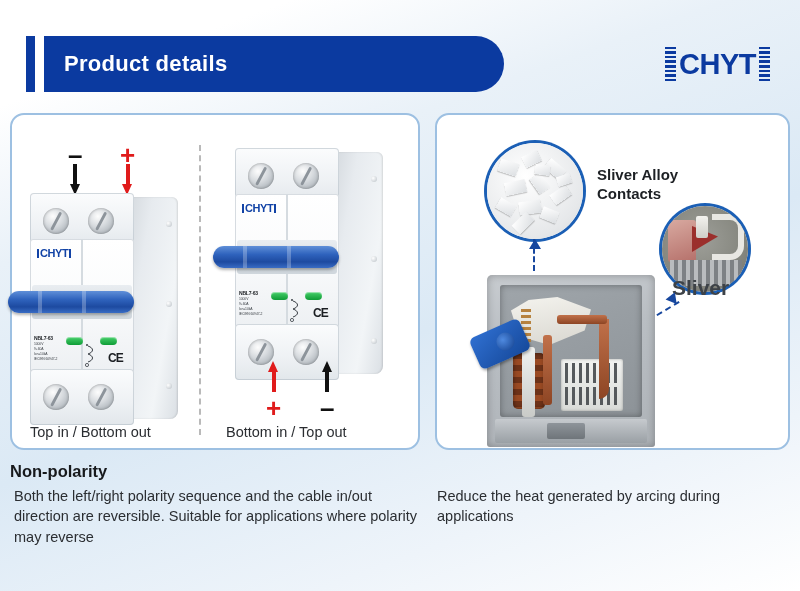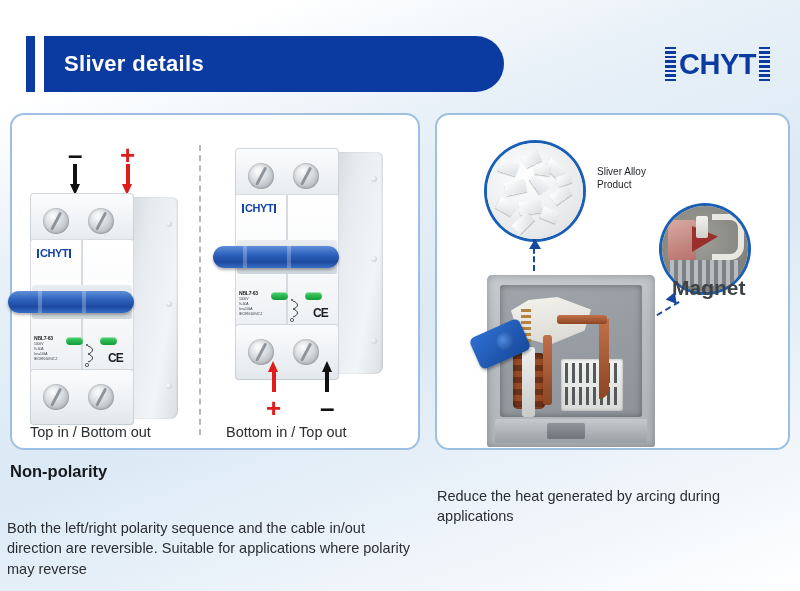--- a/index.html
+++ b/index.html
@@ -106,21 +106,21 @@
 
   
   .callout{position:absolute;border-radius:50%;overflow:hidden;
            box-shadow:0 0 0 3px #1b5fb5;}
   .co-contacts{left:487px;top:143px;width:96px;height:96px;
      background:radial-gradient(circle at 40% 35%,#ffffff,#e6e8ea 70%,#d4d7da 100%);}
   .co-magnet{left:662px;top:206px;width:86px;height:86px;
      background:radial-gradient(circle at 45% 40%,#9d9e98,#86877f 60%,#6e6f68 100%);}
   .flake{position:absolute;background:linear-gradient(150deg,#ffffff,#dcdfe2);
          box-shadow:0 1px 1px rgba(0,0,0,.22);}
-  .co-label{position:absolute;font-size:10px;font-weight:normal;color:#1d2024;line-height:1.25;}
+  .co-label{position:absolute;font-size:15px;font-weight:bold;color:#1d2024;line-height:1.25;}
   .magnet-label{position:absolute;font-size:21px;font-weight:bold;color:#3d4247;}
   .lead{position:absolute;border-top:2.5px dashed #17479e;transform-origin:left center;}
   .leadarrow{position:absolute;width:0;height:0;border-left:6px solid transparent;
              border-right:6px solid transparent;border-bottom:10px solid #17479e;}
 
   
   .cut{position:absolute;left:487px;top:275px;width:168px;height:172px;
        background:linear-gradient(170deg,#c8ccd0 0%,#b9bec3 35%,#aeb3b8 100%);
        border-radius:5px 5px 3px 3px;box-shadow:inset 0 0 9px rgba(0,0,0,.28);}
   .cut .innerwall{position:absolute;left:13px;top:10px;right:13px;bottom:30px;
@@ -156,21 +156,21 @@
   .blk-body{position:absolute;font-size:14.5px;color:#2b2e32;line-height:1.4;}
 </style>
 </head>
 <body>
 
 <div class="page">
 
   <div class="header">
     <div class="hdr-tick"></div>
     <div class="hdr-bar"></div>
-    <div class="hdr-title">Sliver details</div>
+    <div class="hdr-title">Product details</div>
 
     <div class="logo">
       <span class="logo-bars">
         <i></i>
           <i></i>
           <i></i>
           <i></i>
           <i></i>
           <i></i>
           <i></i>
@@ -325,36 +325,36 @@
     <span class="flake" style="left:64px;top:46px;width:19px;height:12px;transform:rotate(-35deg);"></span>
     <span class="flake" style="left:10px;top:58px;width:18px;height:12px;transform:rotate(30deg);"></span>
     <span class="flake" style="left:32px;top:58px;width:22px;height:13px;transform:rotate(-8deg);"></span>
     <span class="flake" style="left:54px;top:66px;width:17px;height:12px;transform:rotate(22deg);"></span>
     <span class="flake" style="left:26px;top:74px;width:20px;height:12px;transform:rotate(-45deg);"></span>
     <span class="flake" style="left:48px;top:22px;width:15px;height:10px;transform:rotate(8deg);"></span>
     <span class="flake" style="left:70px;top:32px;width:14px;height:10px;transform:rotate(-18deg);"></span>
   </div>
   <div class="co-label" style="left:597px;top:166px;">
     <span>Sliver Alloy</span><br>
-    <span>Product</span>
+    <span>Contacts</span>
   </div>
 
   <div class="callout co-magnet">
     <span style="position:absolute;left:6px;top:14px;width:28px;height:42px;
           background:linear-gradient(160deg,#d8a9a0,#b5706a);border-radius:3px;"></span>
     <span style="position:absolute;left:30px;top:20px;width:26px;height:26px;
           background:#9b2f2c;clip-path:polygon(0 0,100% 40%,0 100%);"></span>
     <span style="position:absolute;left:34px;top:10px;width:12px;height:22px;
           background:linear-gradient(180deg,#f3f2ee,#cfcec8);border-radius:2px;"></span>
     <span style="position:absolute;left:50px;top:8px;width:26px;height:34px;
           border:6px solid #e8e7e2;border-radius:0 14px 14px 0;border-left:none;"></span>
     <span style="position:absolute;left:8px;top:54px;width:72px;height:26px;
           background:repeating-linear-gradient(90deg,#b9bcbe 0 4px,#7d8184 4px 8px);"></span>
   </div>
-  <div class="magnet-label" style="left:672px;top:276px;">Magnet</div>
+  <div class="magnet-label" style="left:672px;top:276px;">Sliver</div>
 
   <div class="lead" style="left:534px;top:270px;width:32px;transform:rotate(-90deg);"></div>
   <div class="leadarrow" style="left:529px;top:239px;"></div>
   <div class="lead" style="left:614px;top:340px;width:76px;transform:rotate(-31deg);"></div>
   <div class="leadarrow" style="left:667px;top:292px;transform:rotate(22deg);"></div>
 
   <div class="cut">
     <div class="innerwall"></div>
     <span class="mechparts"></span>
     <span class="spring"></span>
@@ -378,17 +378,17 @@
         <i style="left:53px;top:28px;height:18px;"></i>
     </span>
     <span class="copper" style="left:56px;top:60px;width:9px;height:70px;"></span>
     <span class="copper" style="left:112px;top:44px;width:10px;height:80px;border-radius:0 0 14px 0;"></span>
     <span class="copper" style="left:70px;top:40px;width:50px;height:9px;"></span>
     <span class="lever-blue"></span>
     <span class="dinrail"></span>
   </div>
 
   <div class="blk-title" style="left:10px;top:462px;">Non-polarity</div>
-  <div class="blk-body" style="left:7px;top:486px;width:412px;margin-top:32px;">Both the left/right polarity sequence and the cable in/out direction are reversible. Suitable for applications where polarity may reverse</div>
+  <div class="blk-body" style="left:14px;top:486px;width:412px;">Both the left/right polarity sequence and the cable in/out direction are reversible. Suitable for applications where polarity may reverse</div>
 
   <div class="blk-body" style="left:437px;top:486px;width:350px;">Reduce the heat generated by arcing during applications</div>
 
 </div>
 
 </body></html>

